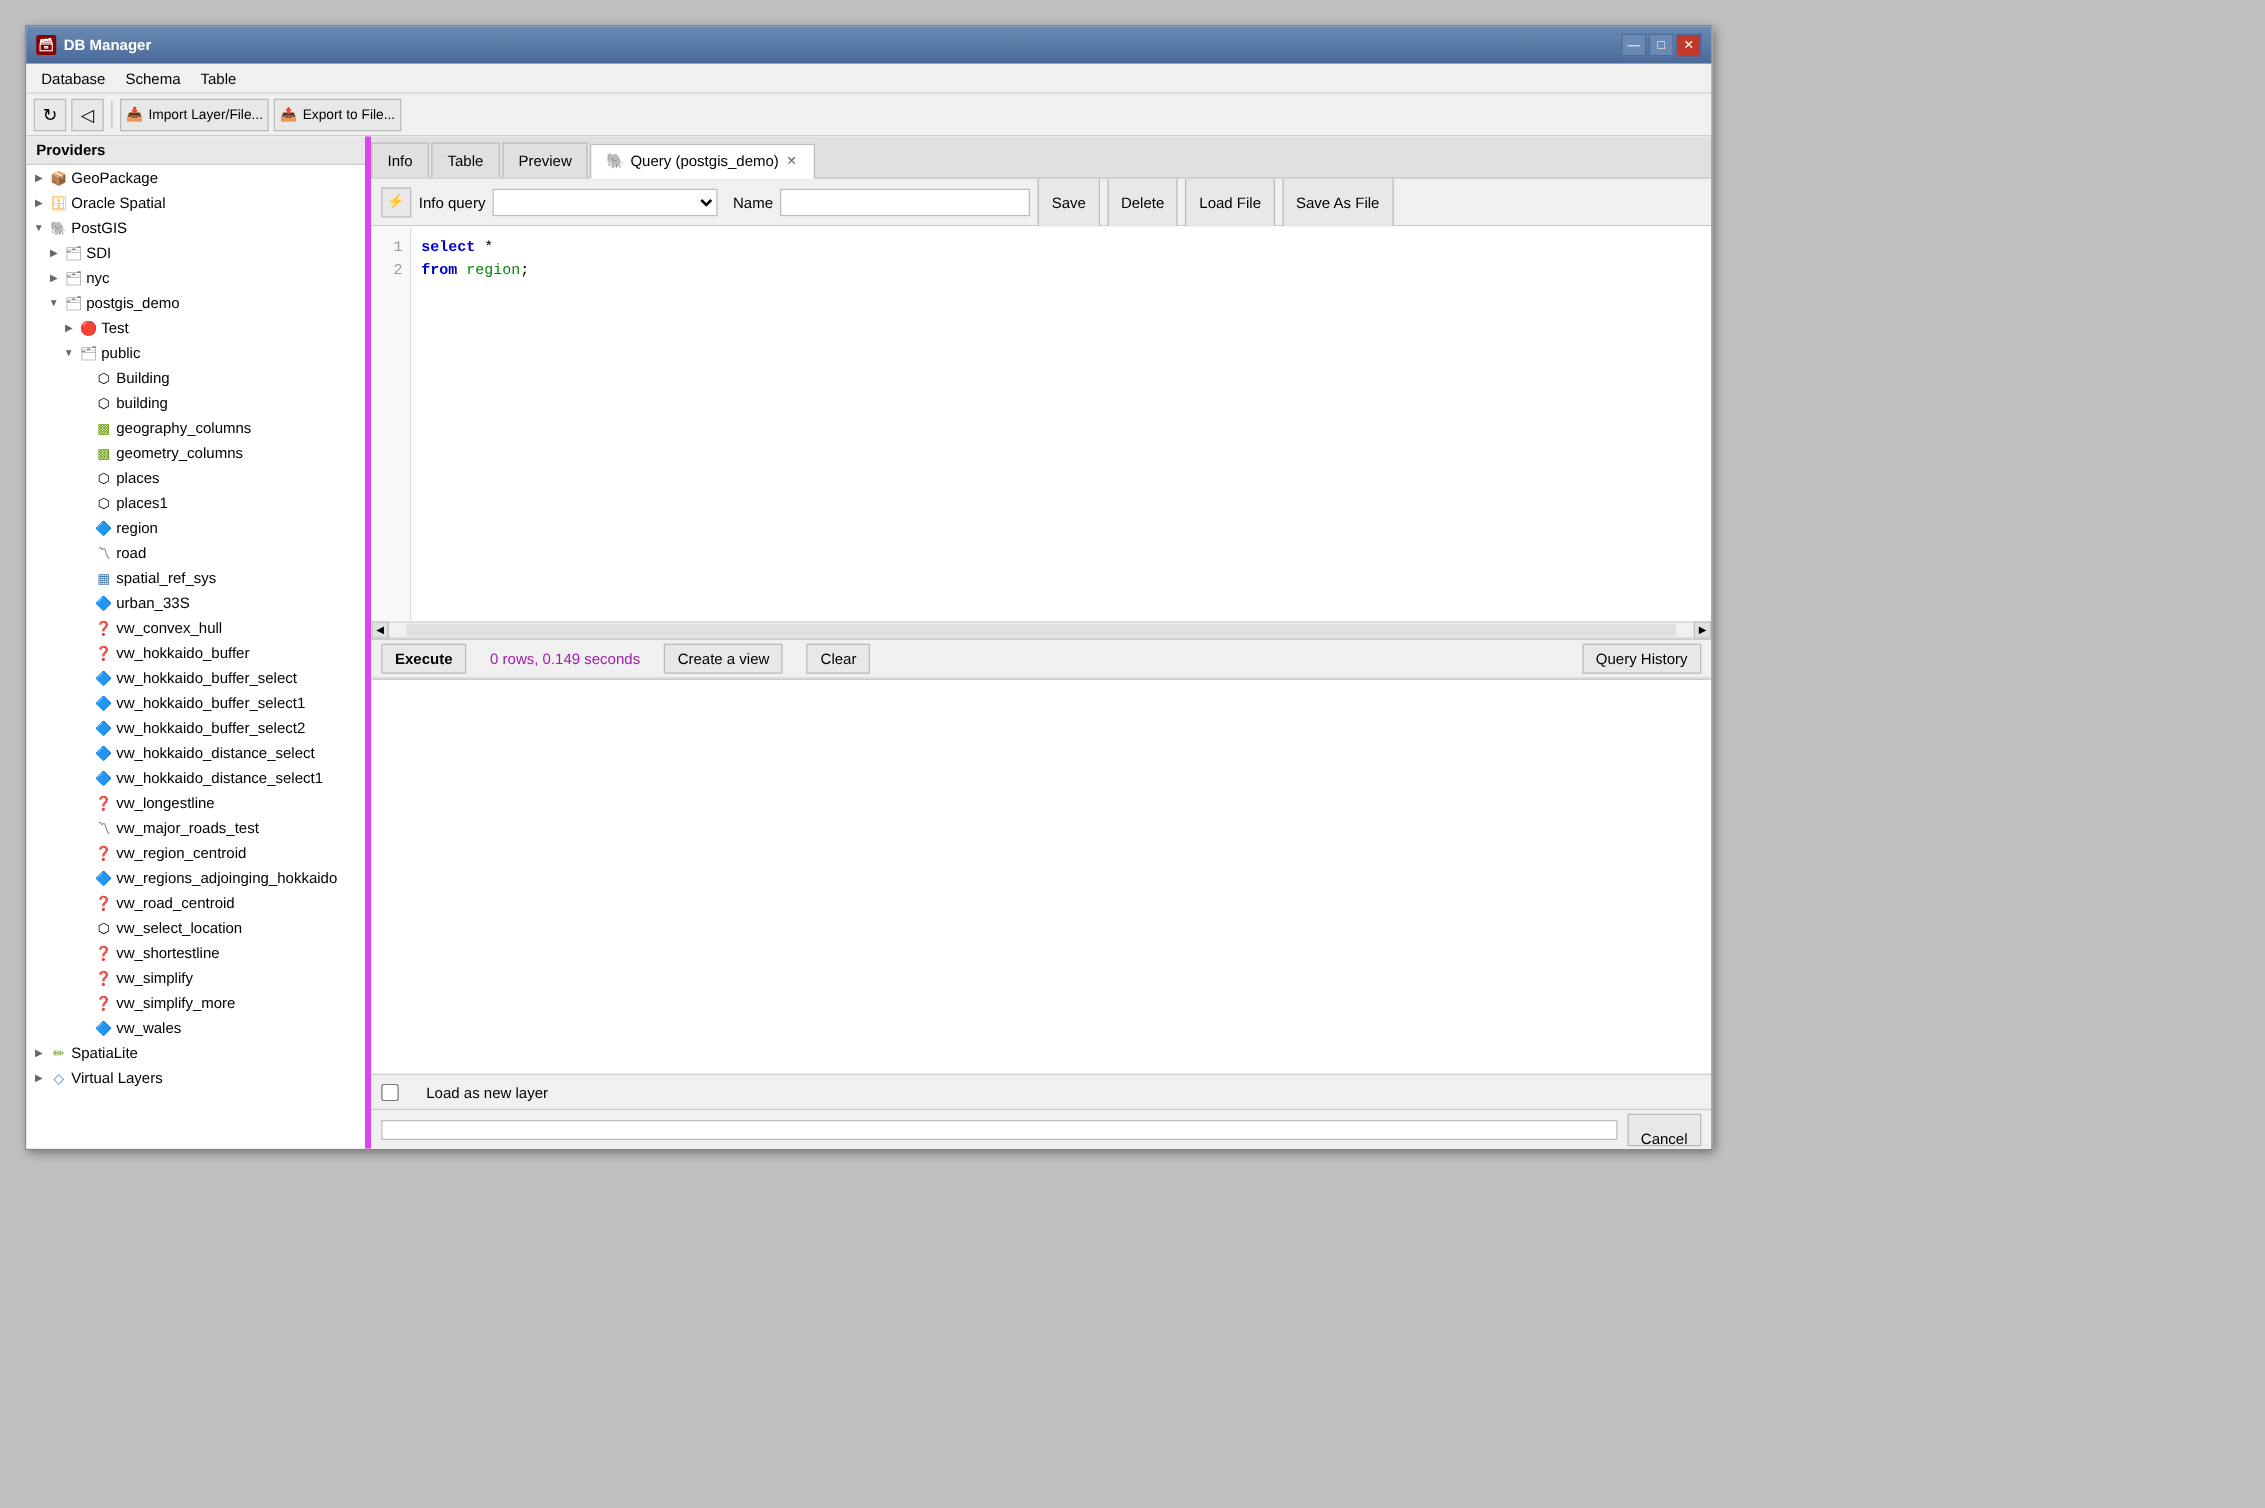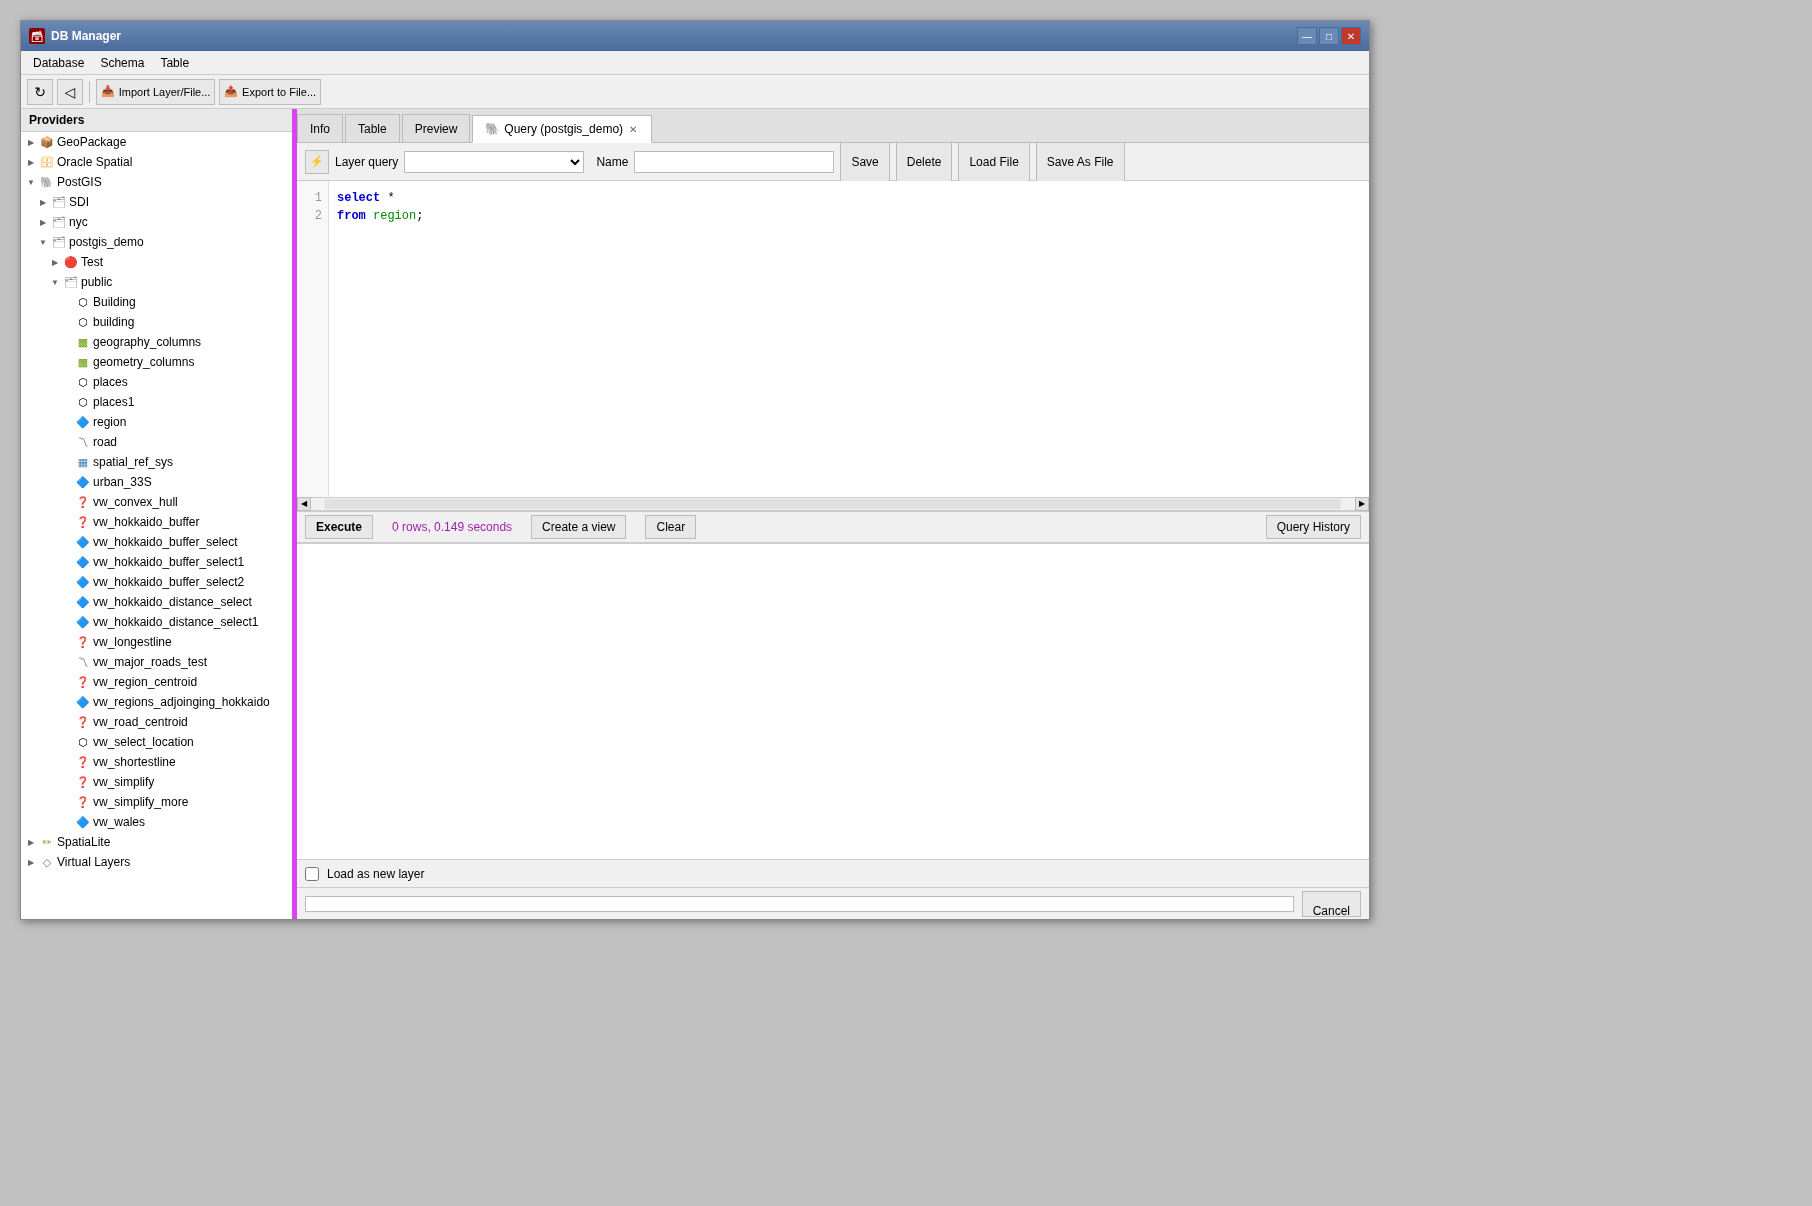--- a/index.html
+++ b/index.html
@@ -351,21 +351,21 @@
       background: white;
       border-top: 1px solid #ccc;
       overflow: auto;
     }
     .load-layer-bar {
       background: #f0f0f0;
       border-top: 1px solid #ccc;
       padding: 4px 8px;
       display: flex;
       align-items: center;
-      gap: 8px;
+      gap: 22px;
       flex-shrink: 0;
       height: 28px;
     }
     .checkbox {
       width: 14px;
       height: 14px;
     }
     .status-bar {
       background: #f0f0f0;
       border-top: 1px solid #ccc;
@@ -675,21 +675,21 @@
           <span class="tab-close">✕</span>
         </div>
       </div>
 
       <div class="query-area">
 
         <div class="query-toolbar">
           <button class="query-toolbar-btn" title="Run">
             <span>⚡</span>
           </button>
-          <span class="saved-query-label">Layer query</span>
+          <span class="saved-query-label">Info query</span>
           <select class="saved-query-dropdown">
             <option value=""></option>
           </select>
           <span class="name-label">Name</span>
           <input class="name-input" type="text" value="" style="">
           <button class="action-btn">Save</button>
           <button class="action-btn">Delete</button>
           <button class="action-btn">Load File</button>
           <button class="action-btn">Save As File</button>
         </div>

